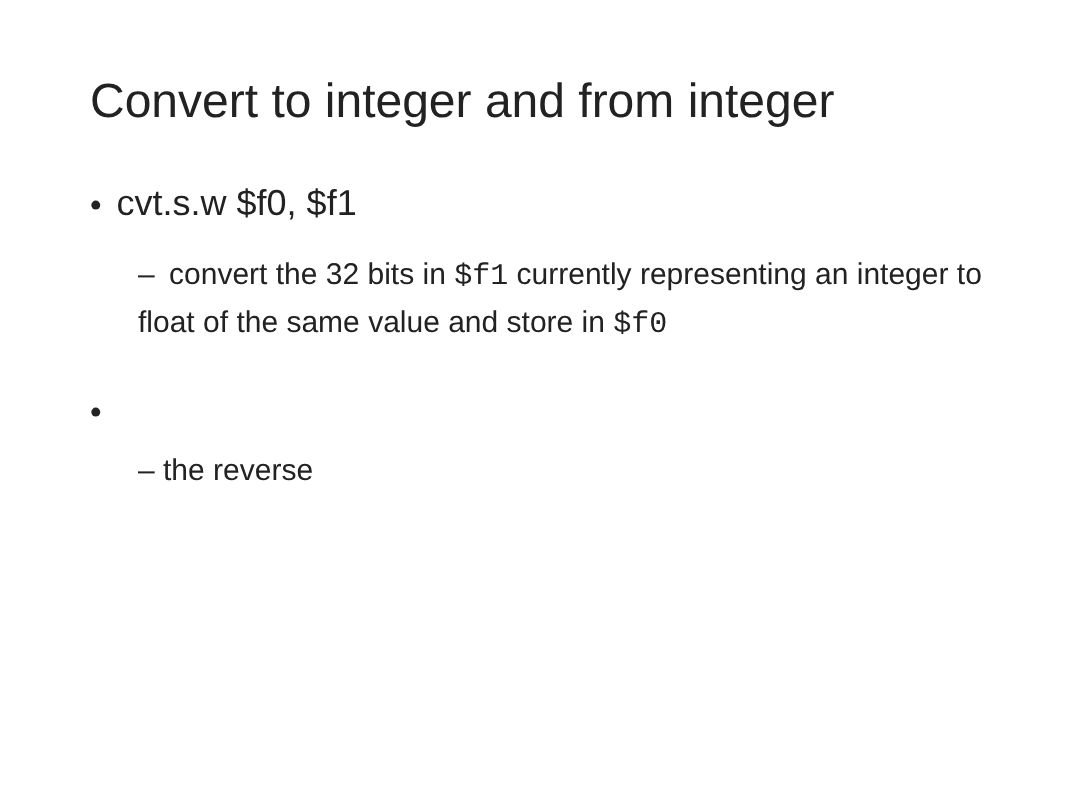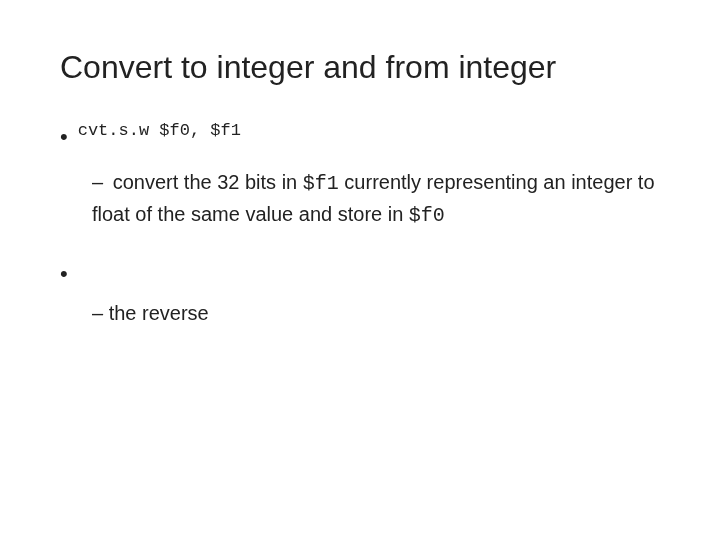--- a/index.html
+++ b/index.html
@@ -50,24 +50,24 @@
 
     .bullet-dot {
       font-size: 22px;
       color: #222222;
       line-height: 1.5;
       flex-shrink: 0;
       margin-top: 2px;
     }
 
     .bullet-text {
-      font-size: 17px;
+      font-size: 24px;
       color: #222222;
       line-height: 1.5;
-      font-family: Liberation Mono, monospace;
+      font-family: Liberation Sans, sans-serif;
     }
 
     .sub-item {
       margin-left: 32px;
       margin-top: 14px;
       margin-bottom: 12px;
     }
 
     .sub-item-text {
       font-size: 20px;

